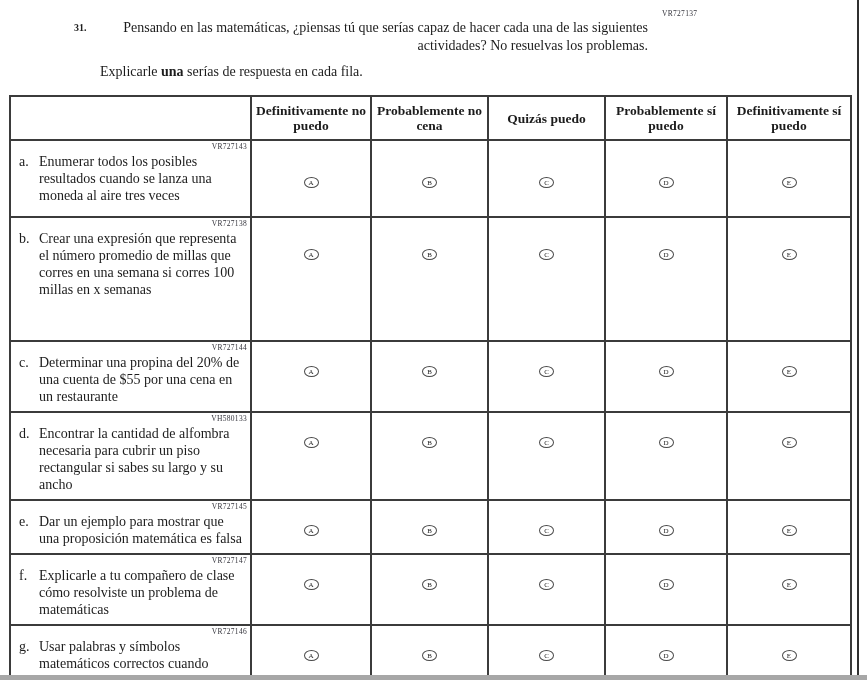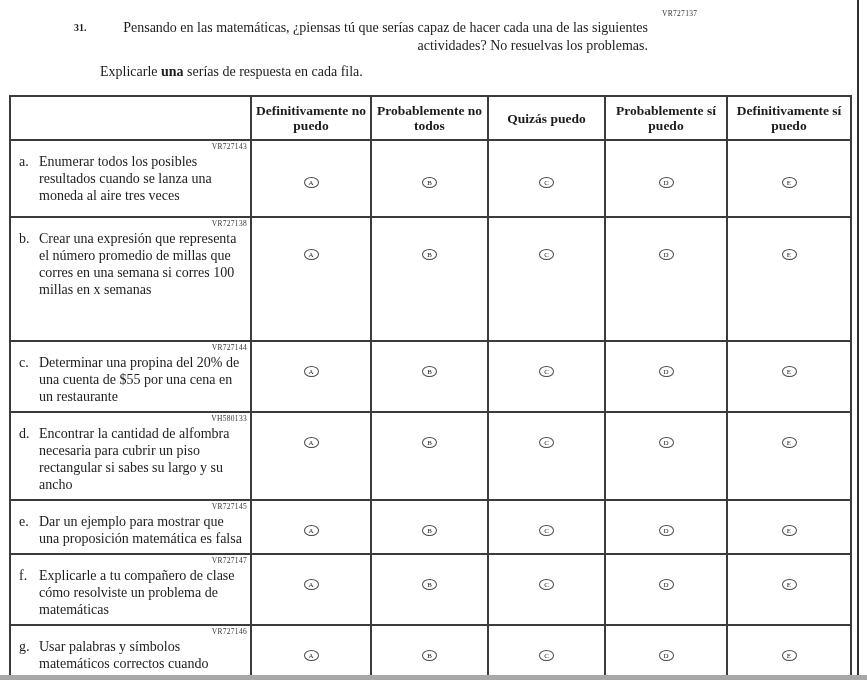--- a/index.html
+++ b/index.html
@@ -97,21 +97,21 @@
     <col style="width:120px">
     <col style="width:117px">
     <col style="width:117px">
     <col style="width:122px">
     <col style="width:124px">
   </colgroup>
   <thead>
     <tr>
       <th class="corner"></th>
     <th>Definitivamente no puedo</th>
-        <th>Probablemente no todos</th>
+        <th>Probablemente no cena</th>
         <th>Quizás puedo</th>
         <th>Probablemente sí puedo</th>
         <th>Definitivamente sí puedo</th>
       </tr>
   </thead>
   <tbody>
       <tr>
         <td class="item-cell">
           <div class="row-code">VR727143</div>
           <div class="item-line">

